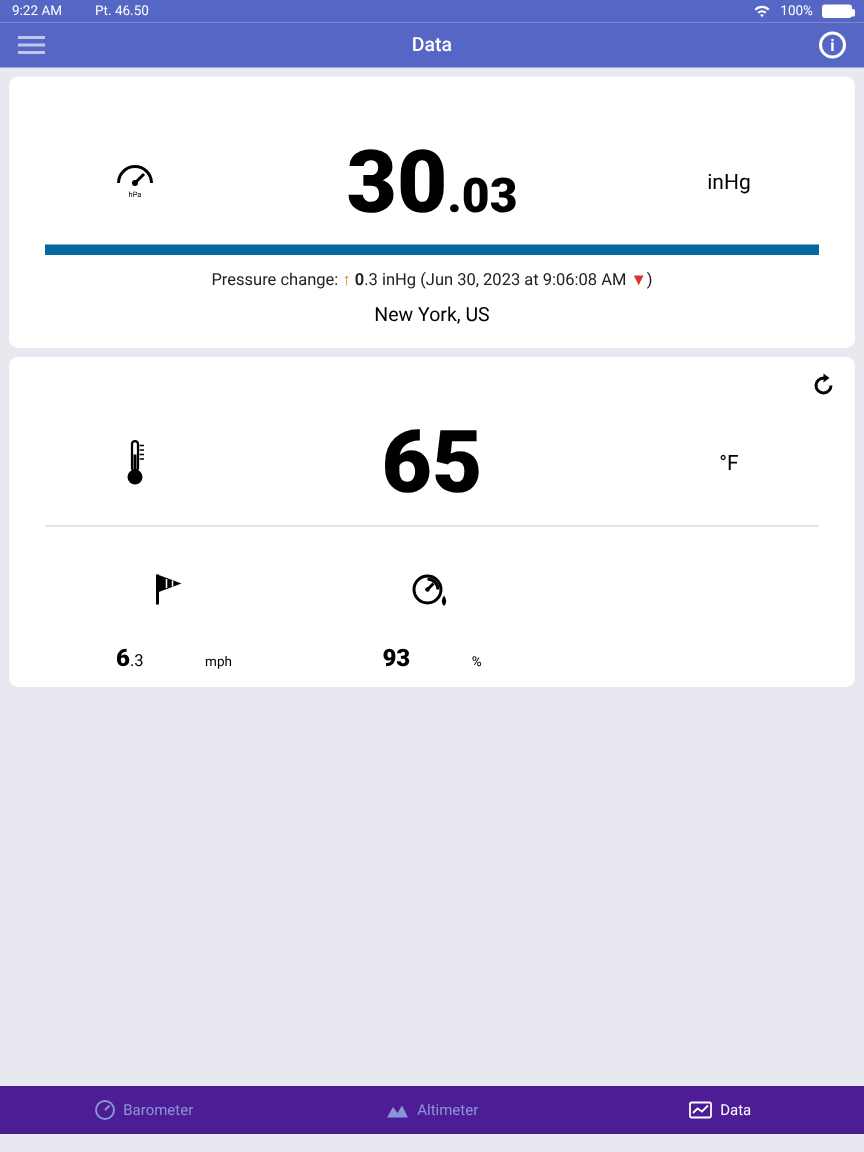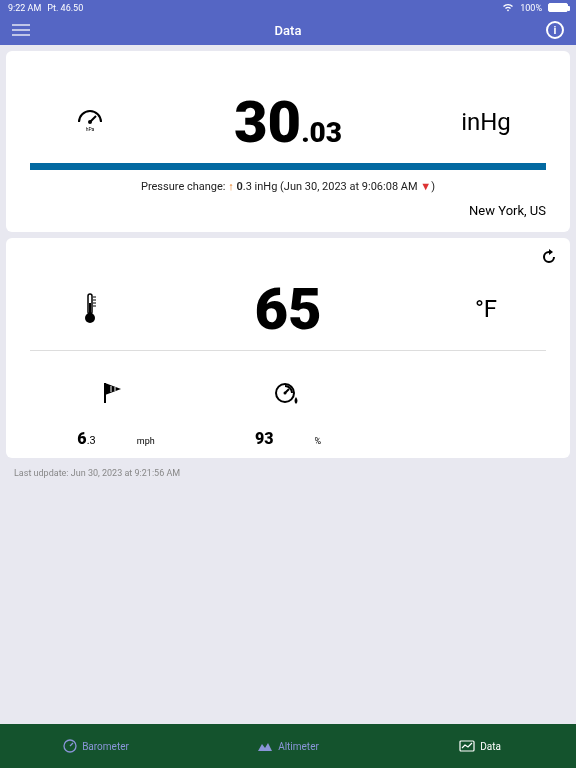--- a/index.html
+++ b/index.html
@@ -14,21 +14,21 @@
     .status-bar {
       height: 15px;
       background: #5566c4;
       color: #fff;
       display: flex;
       justify-content: space-between;
       align-items: center;
       font-size: 9px;
       padding: 0 8px;
     }
-    .status-left { display: flex; gap: 6px; }
+    .status-left { display: flex; gap: 22px; }
     .status-right { display: flex; gap: 6px; align-items: center; }
     .header {
       height: 30px;
       background: #5566c4;
       display: flex;
       align-items: center;
       justify-content: space-between;
       padding: 0 12px;
       color: #fff;
     }
@@ -54,33 +54,33 @@
     }
     .reading-row {
       display: grid;
       grid-template-columns: 120px 1fr 120px;
       align-items: center;
       padding: 24px 0 12px;
     }
     .icon-cell { display: flex; justify-content: center; }
     .value-cell { text-align: center; font-weight: 900; }
     .value-main { font-size: 58px; line-height: 1; display: inline; }
-    .value-dec { font-size: 28px; display: inline; }
-    .unit-cell { text-align: center; font-size: 24px; font-weight: 400; }
+    .value-dec { font-size: 32px; display: inline; }
+    .unit-cell { text-align: center; font-size: 14px; font-weight: 400; }
     .divider-caption {
       border-top: 7px solid #0369a1;
       padding: 10px 0 0;
       text-align: center;
       font-size: 11px;
       color: #222;
     }
     .divider-caption .arrow-up { color: #e67a1a; }
     .divider-caption .arrow-down { color: #d33; }
     .location-caption {
-      text-align: right;
+      text-align: center;
       font-size: 13px;
       padding: 10px 0 4px;
     }
     .triple-row {
       display: grid;
       grid-template-columns: 1fr 1fr 1fr;
       padding: 24px 0 0;
       border-top: 1px solid #ddd;
     }
     .triple-item { text-align: center; }
@@ -92,23 +92,23 @@
       position: absolute; top: 10px; right: 12px;
       font-size: 18px; font-weight: bold;
     }
     .footer-note {
       font-size: 9px;
       color: #888;
       padding: 4px 8px 0;
     }
     .tab-bar {
       position: absolute;
-      bottom: 0; left: 0; right: 0;
-      height: 44px;
-      background: #14532d;
+      bottom: 12px; left: 0; right: 0;
+      height: 32px;
+      background: #4c1d95;
       display: grid;
       grid-template-columns: 1fr 1fr 1fr;
       align-items: center;
     }
     .tab-item {
       display: flex;
       justify-content: center;
       align-items: center;
       gap: 5px;
       font-size: 10px;
@@ -220,21 +220,20 @@
               <line x1="12" y1="14" x2="16" y2="10" stroke="#000" stroke-width="2"></line>
               <circle cx="12" cy="14" r="1.5" fill="#000"></circle>
               <path d="M23 18 Q26 22 23 25 Q20 22 23 18 Z" fill="#000"></path>
             </svg>
         </div>
         <span class="triple-value">93</span><span class="triple-dec"></span><span class="triple-unit">%</span>
       </div>
     </div>
   </div>
 
-  <div class="footer-note">Last udpdate: Jun 30, 2023 at 9:21:56 AM</div>
 </div>
 
 <div class="tab-bar">
   <div class="tab-item tab-inactive">
     <span class="tab-icon">
       <svg width="14" height="14" viewBox="0 0 14 14">
           <circle cx="7" cy="7" r="6" fill="none" stroke="#8a95d8" stroke-width="1.3"></circle>
           <line x1="7" y1="7" x2="10" y2="4" stroke="#8a95d8" stroke-width="1.3"></line>
         </svg>
     </span>

